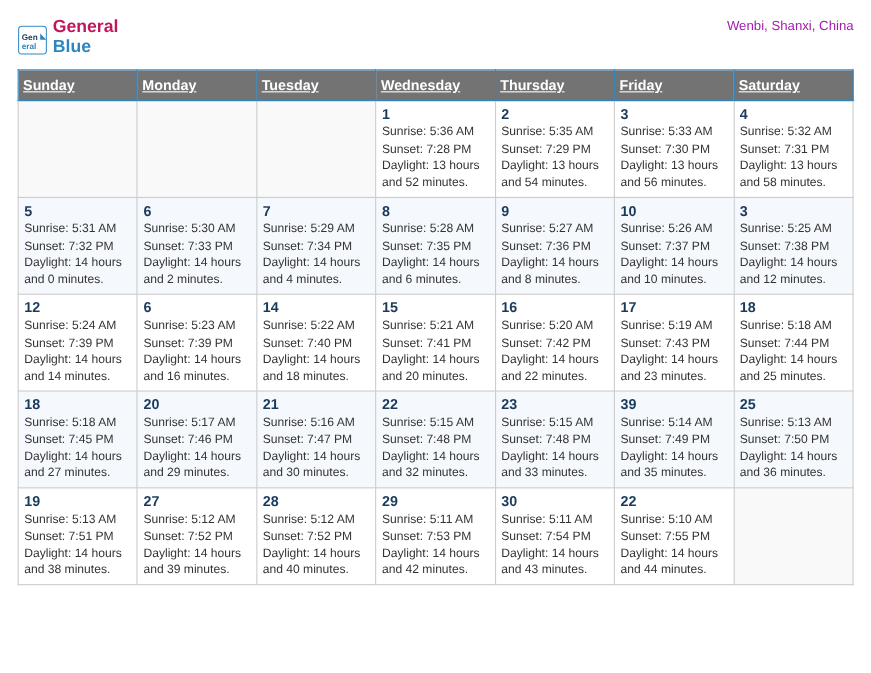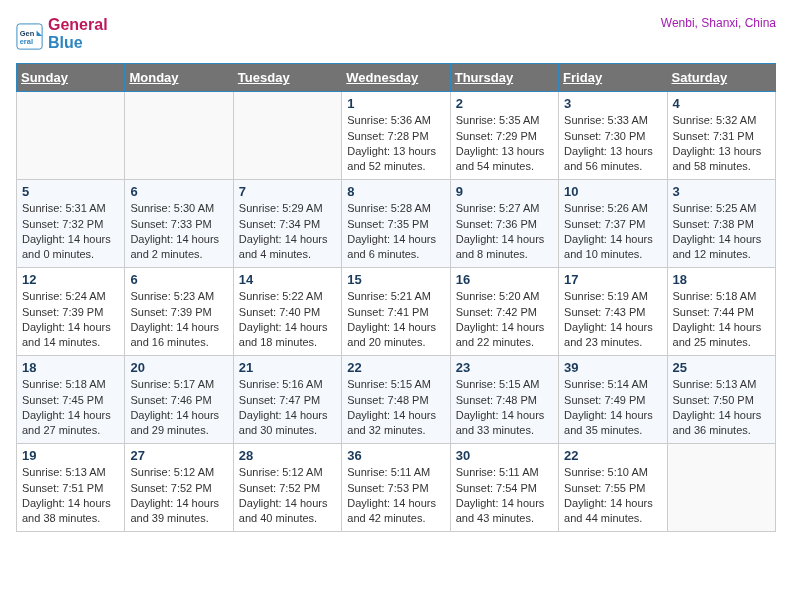--- a/index.html
+++ b/index.html
@@ -240,21 +240,21 @@
         </td>
         <td>
           <span class="day-num">27</span>
           <div class="day-info">Sunrise: 5:12 AM<br>Sunset: 7:52 PM<br>Daylight: 14 hours and 39 minutes.</div>
         </td>
         <td>
           <span class="day-num">28</span>
           <div class="day-info">Sunrise: 5:12 AM<br>Sunset: 7:52 PM<br>Daylight: 14 hours and 40 minutes.</div>
         </td>
         <td>
-          <span class="day-num">36</span>
+          <span class="day-num">29</span>
           <div class="day-info">Sunrise: 5:11 AM<br>Sunset: 7:53 PM<br>Daylight: 14 hours and 42 minutes.</div>
         </td>
         <td>
           <span class="day-num">30</span>
           <div class="day-info">Sunrise: 5:11 AM<br>Sunset: 7:54 PM<br>Daylight: 14 hours and 43 minutes.</div>
         </td>
         <td>
           <span class="day-num">22</span>
           <div class="day-info">Sunrise: 5:10 AM<br>Sunset: 7:55 PM<br>Daylight: 14 hours and 44 minutes.</div>
         </td>

